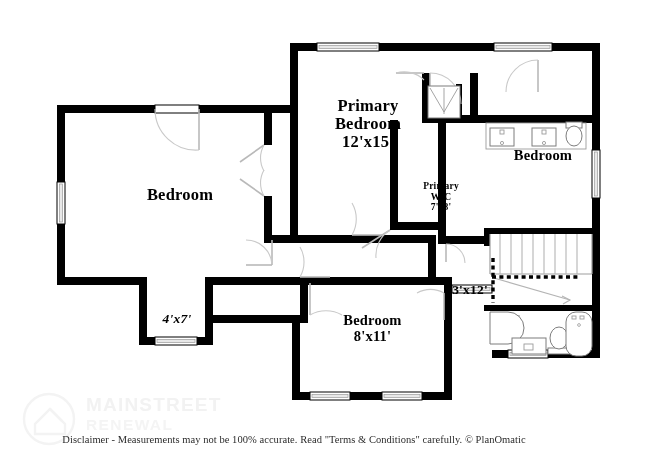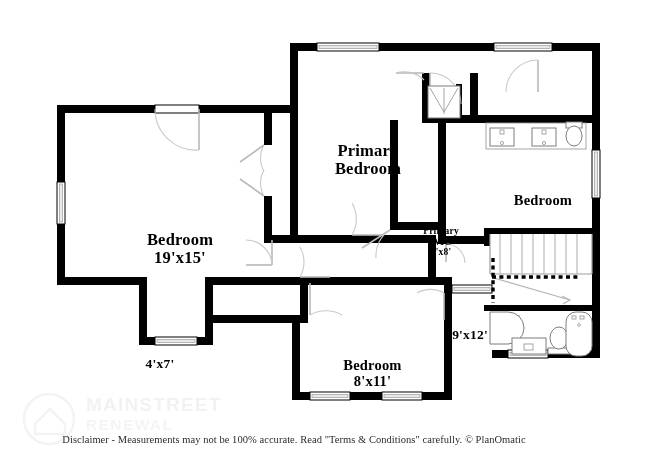--- a/index.html
+++ b/index.html
@@ -42,21 +42,20 @@
 
   .room-label {
     position: absolute;
     text-align: center;
     font-family: "Liberation Serif", serif;
     font-weight: bold;
     color: #000;
     line-height: 1.08;
     white-space: nowrap;
     letter-spacing: 0.2px;
-    margin-top: 45px;
   }
   .rl-big { font-size: 16.5px; }
   .rl-mid { font-size: 14.5px; }
   .rl-small { font-size: 9.5px; line-height: 1.12; }
   .rl-dim { font-size: 13.5px; }
 
   #disclaimer {
     position: absolute;
     left: 0;
     top: 434px;
@@ -345,49 +344,49 @@
       </g>
 
       <path class="dash" d="M 492 277 L 580 277"></path>
       <path class="dash" d="M 493 258 L 493 303"></path>
 
     </g>
   </svg>
 
   <div class="room-label rl-big" style="left:100px; top:186px; width:160px;">
     <div>Bedroom</div>
-    <div>19'x15'</div>
   </div>
 
   <div class="room-label rl-big" style="left:298px; top:97px; width:140px;">
     <div>Primary</div>
     <div>Bedroom</div>
+    <div>12'x15'</div>
   </div>
 
   <div class="room-label rl-mid" style="left:478px; top:148px; width:130px;">
     <div>Bedroom</div>
   </div>
 
   <div class="room-label rl-mid" style="left:310px; top:313px; width:125px;">
     <div>Bedroom</div>
     <div>8'x11'</div>
   </div>
 
   <div class="room-label rl-small" style="left:405px; top:181px; width:72px;">
     <div>Primary</div>
     <div>WIC</div>
     <div>7'x8'</div>
   </div>
 
-  <div class="room-label rl-dim" style="left:131px; top:312px; width:58px;">
+  <div class="room-label rl-dim" style="left:148px; top:312px; width:58px;font-style:italic;">
     <div>4'x7'</div>
   </div>
 
   <div class="room-label rl-dim" style="left:440px; top:283px; width:60px;">
-    <div>9'x12'</div>
+    <div>3'x12'</div>
   </div>
 
   <div id="watermark">
     <svg width="60" height="54" viewBox="0 0 60 54">
       <circle cx="27" cy="27" r="25" fill="none" stroke="#f3f3f3" stroke-width="2.4"></circle>
       <path d="M 13 32 L 28 17 L 43 32 L 43 42 L 13 42 Z" fill="none" stroke="#f3f3f3" stroke-width="2.4"></path>
       <path d="M 28 17 L 40 29" fill="none" stroke="#f3f3f3" stroke-width="2.4"></path>
     </svg>
     <div class="wm-text">MAINSTREET</div>
     <div class="wm-sub">RENEWAL</div>

